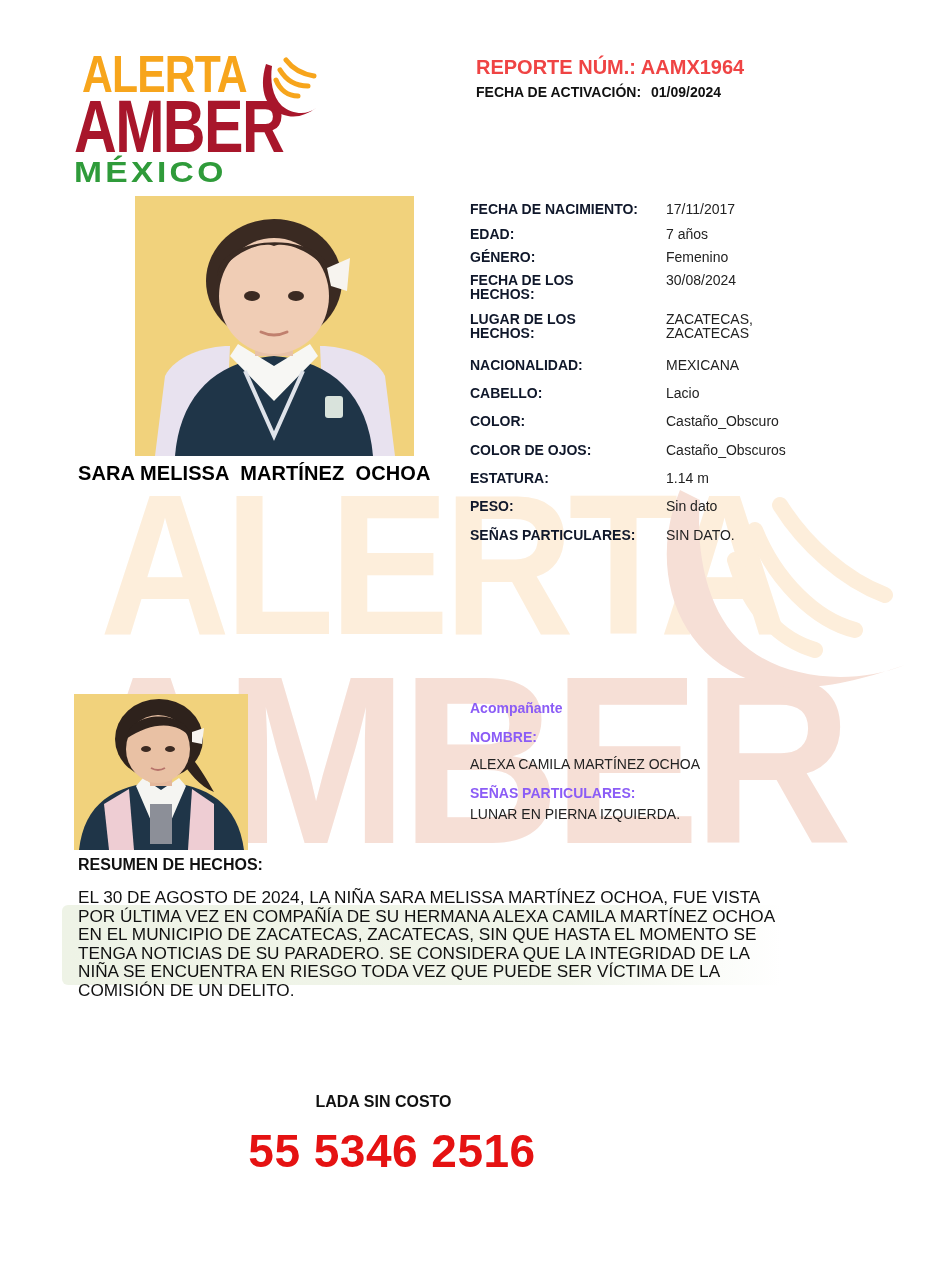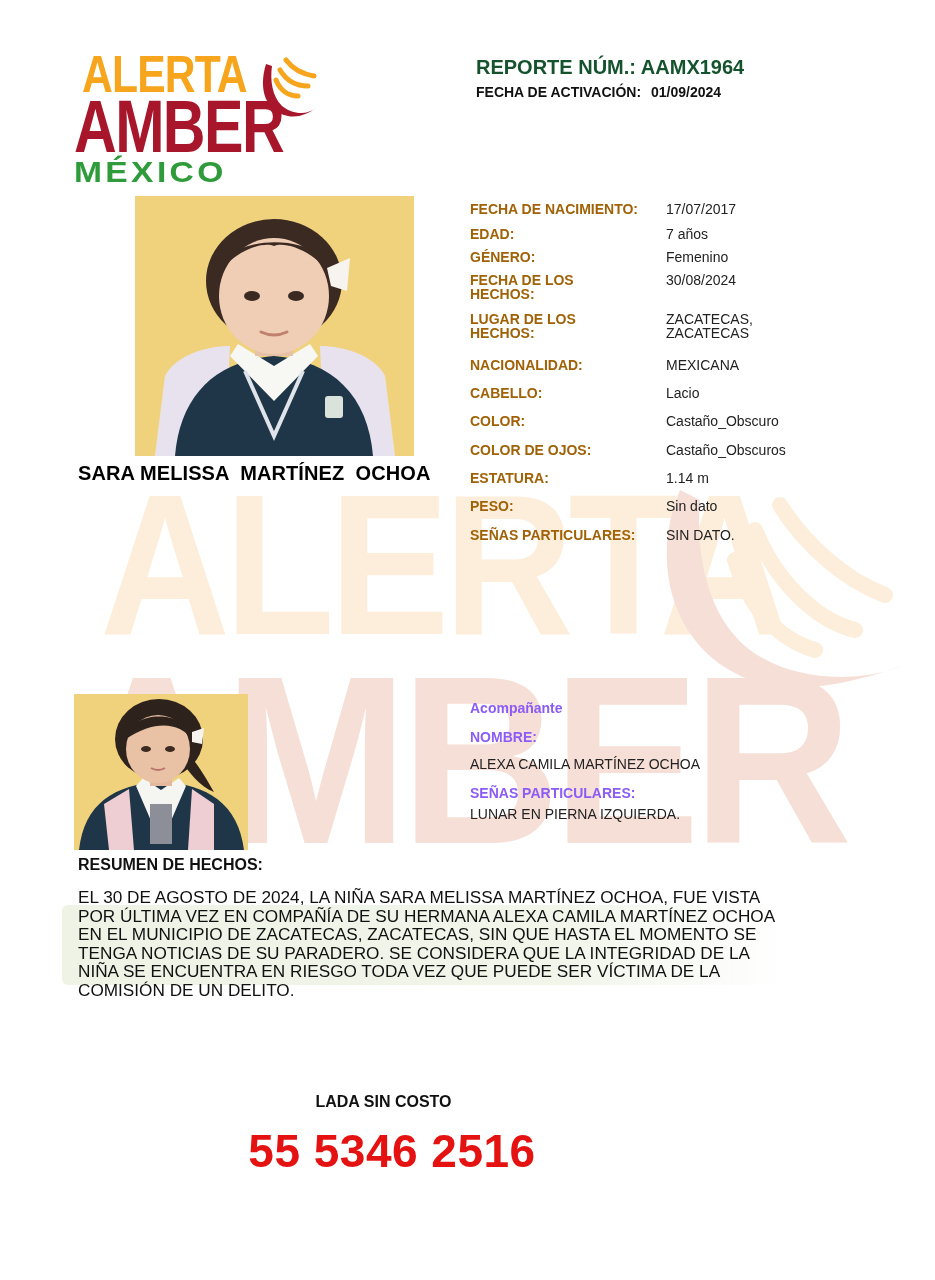--- a/index.html
+++ b/index.html
@@ -43,21 +43,21 @@
     .logo-mexico {
       position: absolute; left: 2px; top: 110px; font-weight: 900; font-size: 30px;
       line-height: 28px; color: #2f9b3a; letter-spacing: 3px;
       transform: scaleX(1.12); transform-origin: left top; white-space: nowrap;
     }
     .logo-horn { position: absolute; left: 186px; top: 2px; width: 60px; height: 80px; }
 
     
     .report-num {
       position: absolute; left: 476px; top: 56px; font-weight: 700; font-size: 20px;
-      line-height: 22px; color: #14532d; white-space: nowrap;
+      line-height: 22px; color: #ef4444; white-space: nowrap;
     }
     .activation {
       position: absolute; left: 476px; top: 84px; font-weight: 700; font-size: 14px;
       line-height: 16px; color: #111; white-space: nowrap;
     }
     .activation .date { margin-left: 6px; }
 
     
     .photo { position: absolute; overflow: hidden; background: #f1d27c; }
     .photo-main { left: 135px; top: 196px; width: 279px; height: 260px; }
@@ -65,21 +65,21 @@
 
     .victim-name {
       position: absolute; left: 78px; top: 462px; font-weight: 700; font-size: 20px;
       line-height: 22px; color: #000000; white-space: pre; letter-spacing: 0.1px;
     }
 
     
     .details { position: absolute; left: 470px; top: 202px; width: 400px; }
     .drow { position: absolute; left: 0; width: 400px; font-size: 14px; line-height: 14px; }
     .dlabel {
-      position: absolute; left: 0; width: 190px; font-weight: 700; color: #a16207;
+      position: absolute; left: 0; width: 190px; font-weight: 700; color: #0f172a;
       white-space: pre-line;
     }
     .dvalue {
       position: absolute; left: 196px; width: 200px; color: #222; white-space: pre-line;
     }
 
     
     .comp { position: absolute; left: 470px; font-size: 14px; line-height: 16px; white-space: nowrap; }
     .comp.bold { font-weight: 700; color: #8b5cf6; }
     .comp.reg { color: #222; text-align: right; }
@@ -167,21 +167,21 @@
     <path d="M192 72 L 215 62 L 212 95 L 196 90 Z" fill="#f7f4ef"></path>
 
     <rect x="190" y="200" width="18" height="22" rx="3" fill="#d9e3dc"></rect>
   </svg>
 </div>
 <div class="victim-name">SARA MELISSA  MARTÍNEZ  OCHOA</div>
 
 <div class="details">
   <div class="drow" style="top:0">
     <div class="dlabel">FECHA DE NACIMIENTO:</div>
-    <div class="dvalue">17/07/2017</div>
+    <div class="dvalue">17/11/2017</div>
   </div>
   <div class="drow" style="top:25px">
     <div class="dlabel">EDAD:</div>
     <div class="dvalue">7 años</div>
   </div>
   <div class="drow" style="top:48px">
     <div class="dlabel">GÉNERO:</div>
     <div class="dvalue">Femenino</div>
   </div>
   <div class="drow" style="top:71px">

